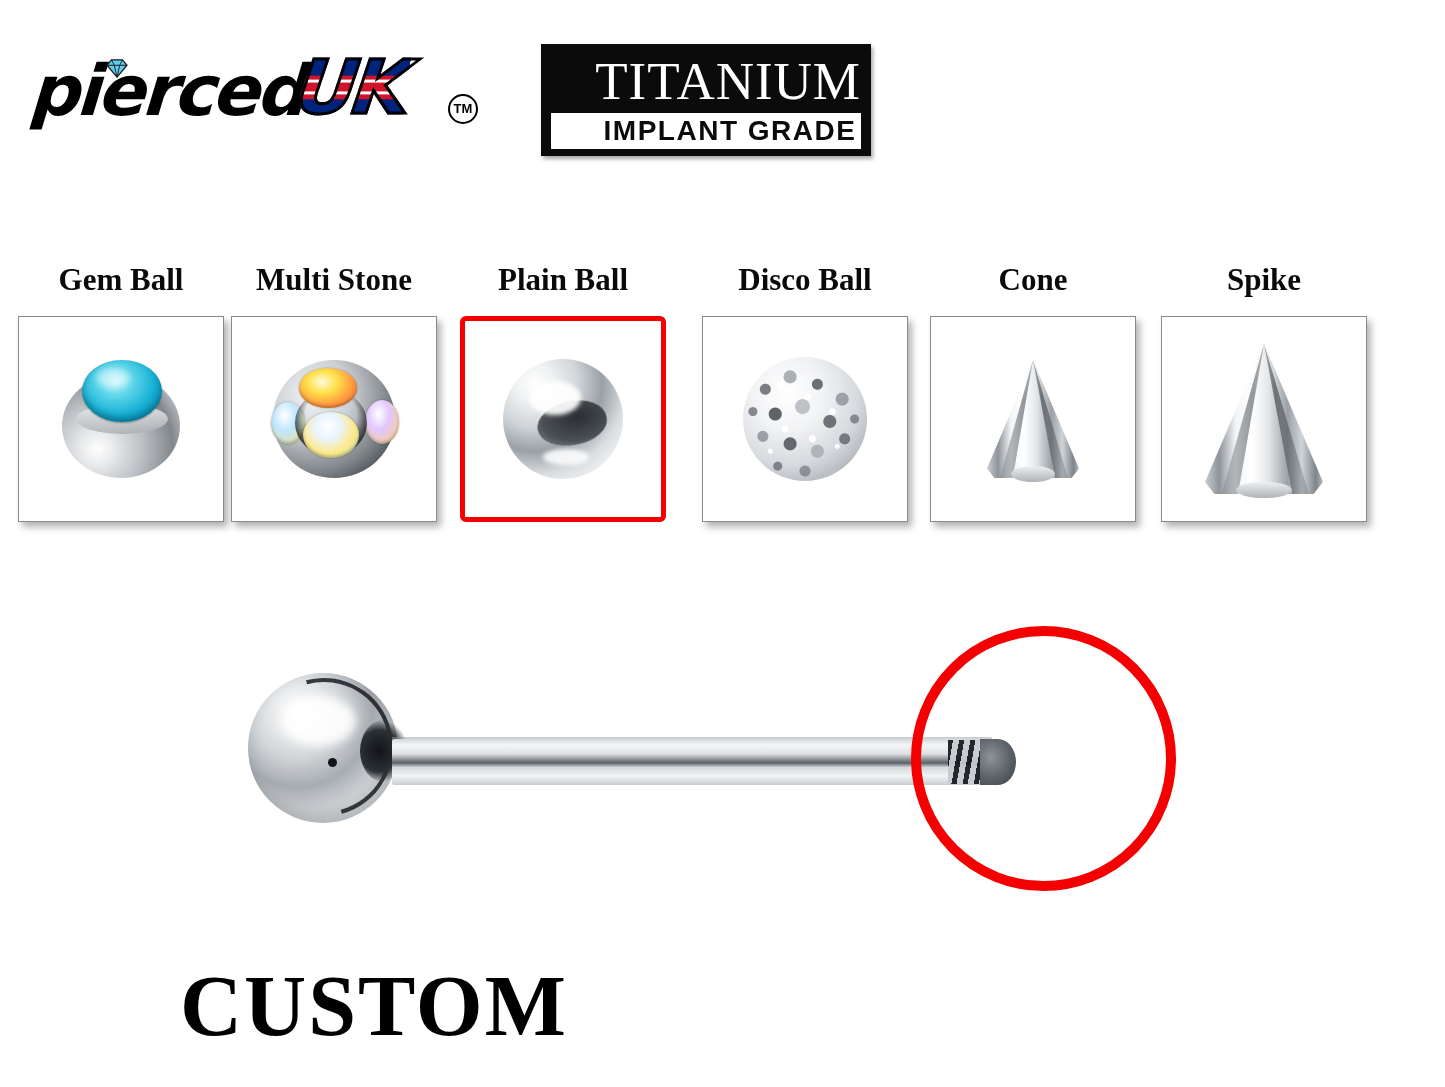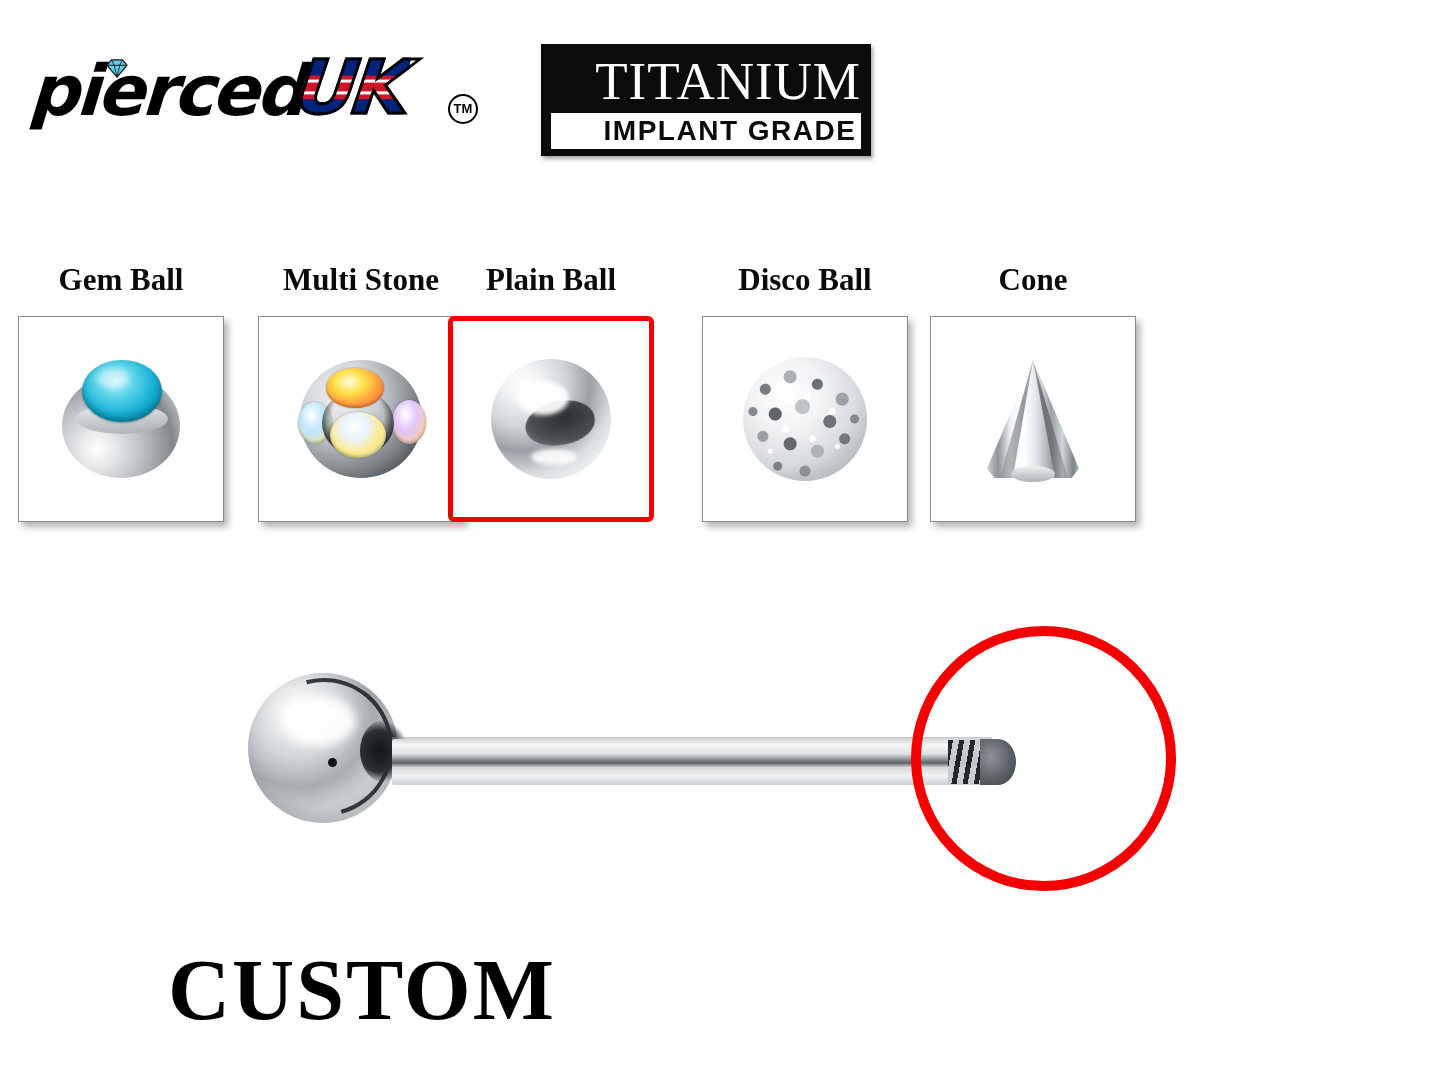--- a/index.html
+++ b/index.html
@@ -428,21 +428,21 @@
     position: absolute;
     top: 0;
     font-family: "Liberation Serif", serif;
     font-weight: bold;
     font-size: 86px;
     letter-spacing: 2px;
     color: #000000;
     line-height: 100px;
     white-space: nowrap;
   }
-  #caption-custom { left: 168px; }
+  #caption-custom { left: 180px; margin-top: 16px; }
   #caption-barbell { left: 822px; }
 </style>
 </head>
 <body>
 
 <div id="header">
 
   <div id="brand-logo">
     <span class="logo-pierced">pierced</span>
     <span class="logo-gem">
@@ -474,37 +474,37 @@
       <div class="tile-art">
         <div class="art-gemball">
           <div class="ball"></div>
           <div class="rim"></div>
           <div class="gem"></div>
         </div>
       </div>
     </div>
   </div>
 
-  <div class="option-cell" style="left:258px">
+  <div class="option-cell" style="left:231px">
     <div class="option-label">Multi Stone</div>
     <div class="option-tile">
       <div class="tile-art">
         <div class="art-multistone">
           <div class="msball"></div>
           <div class="crystal ms-left"></div>
           <div class="crystal ms-right"></div>
           <div class="msdark"></div>
           <div class="crystal ms-top"></div>
           <div class="crystal ms-mid"></div>
         </div>
       </div>
     </div>
   </div>
 
-  <div class="option-cell" style="left:448px">
+  <div class="option-cell" style="left:460px">
     <div class="option-label">Plain Ball</div>
     <div class="option-tile selected">
       <div class="tile-art">
         <div class="art-plainball">
           <div class="pball"></div>
           <div class="pdark"></div>
           <div class="phl"></div>
           <div class="phl2"></div>
         </div>
       </div>
@@ -532,20 +532,33 @@
         <div class="art-discoball">
           <div class="dball">
             <div class="facets"></div>
             <div class="sparkle"></div>
           </div>
         </div>
       </div>
     </div>
   </div>
 
+  <div class="option-cell" style="left:1161px">
+    <div class="option-label">Spike</div>
+    <div class="option-tile">
+      <div class="tile-art">
+        <div class="art-cone" style="width:118px;height:150px;">
+          <div class="body"></div>
+          <div class="edgeL"></div>
+          <div class="edgeR"></div>
+          <div class="base"></div>
+        </div>
+      </div>
+    </div>
+  </div>
 
 </div>
 
 <div id="barbell-figure">
   <div id="barbell-ball"></div>
   <div id="barbell-ball-arc"></div>
   <div id="barbell-ball-hl"></div>
   <div id="barbell-ball-socket"></div>
   <div id="barbell-ball-dot"></div>
   <div id="barbell-shaft"></div>

